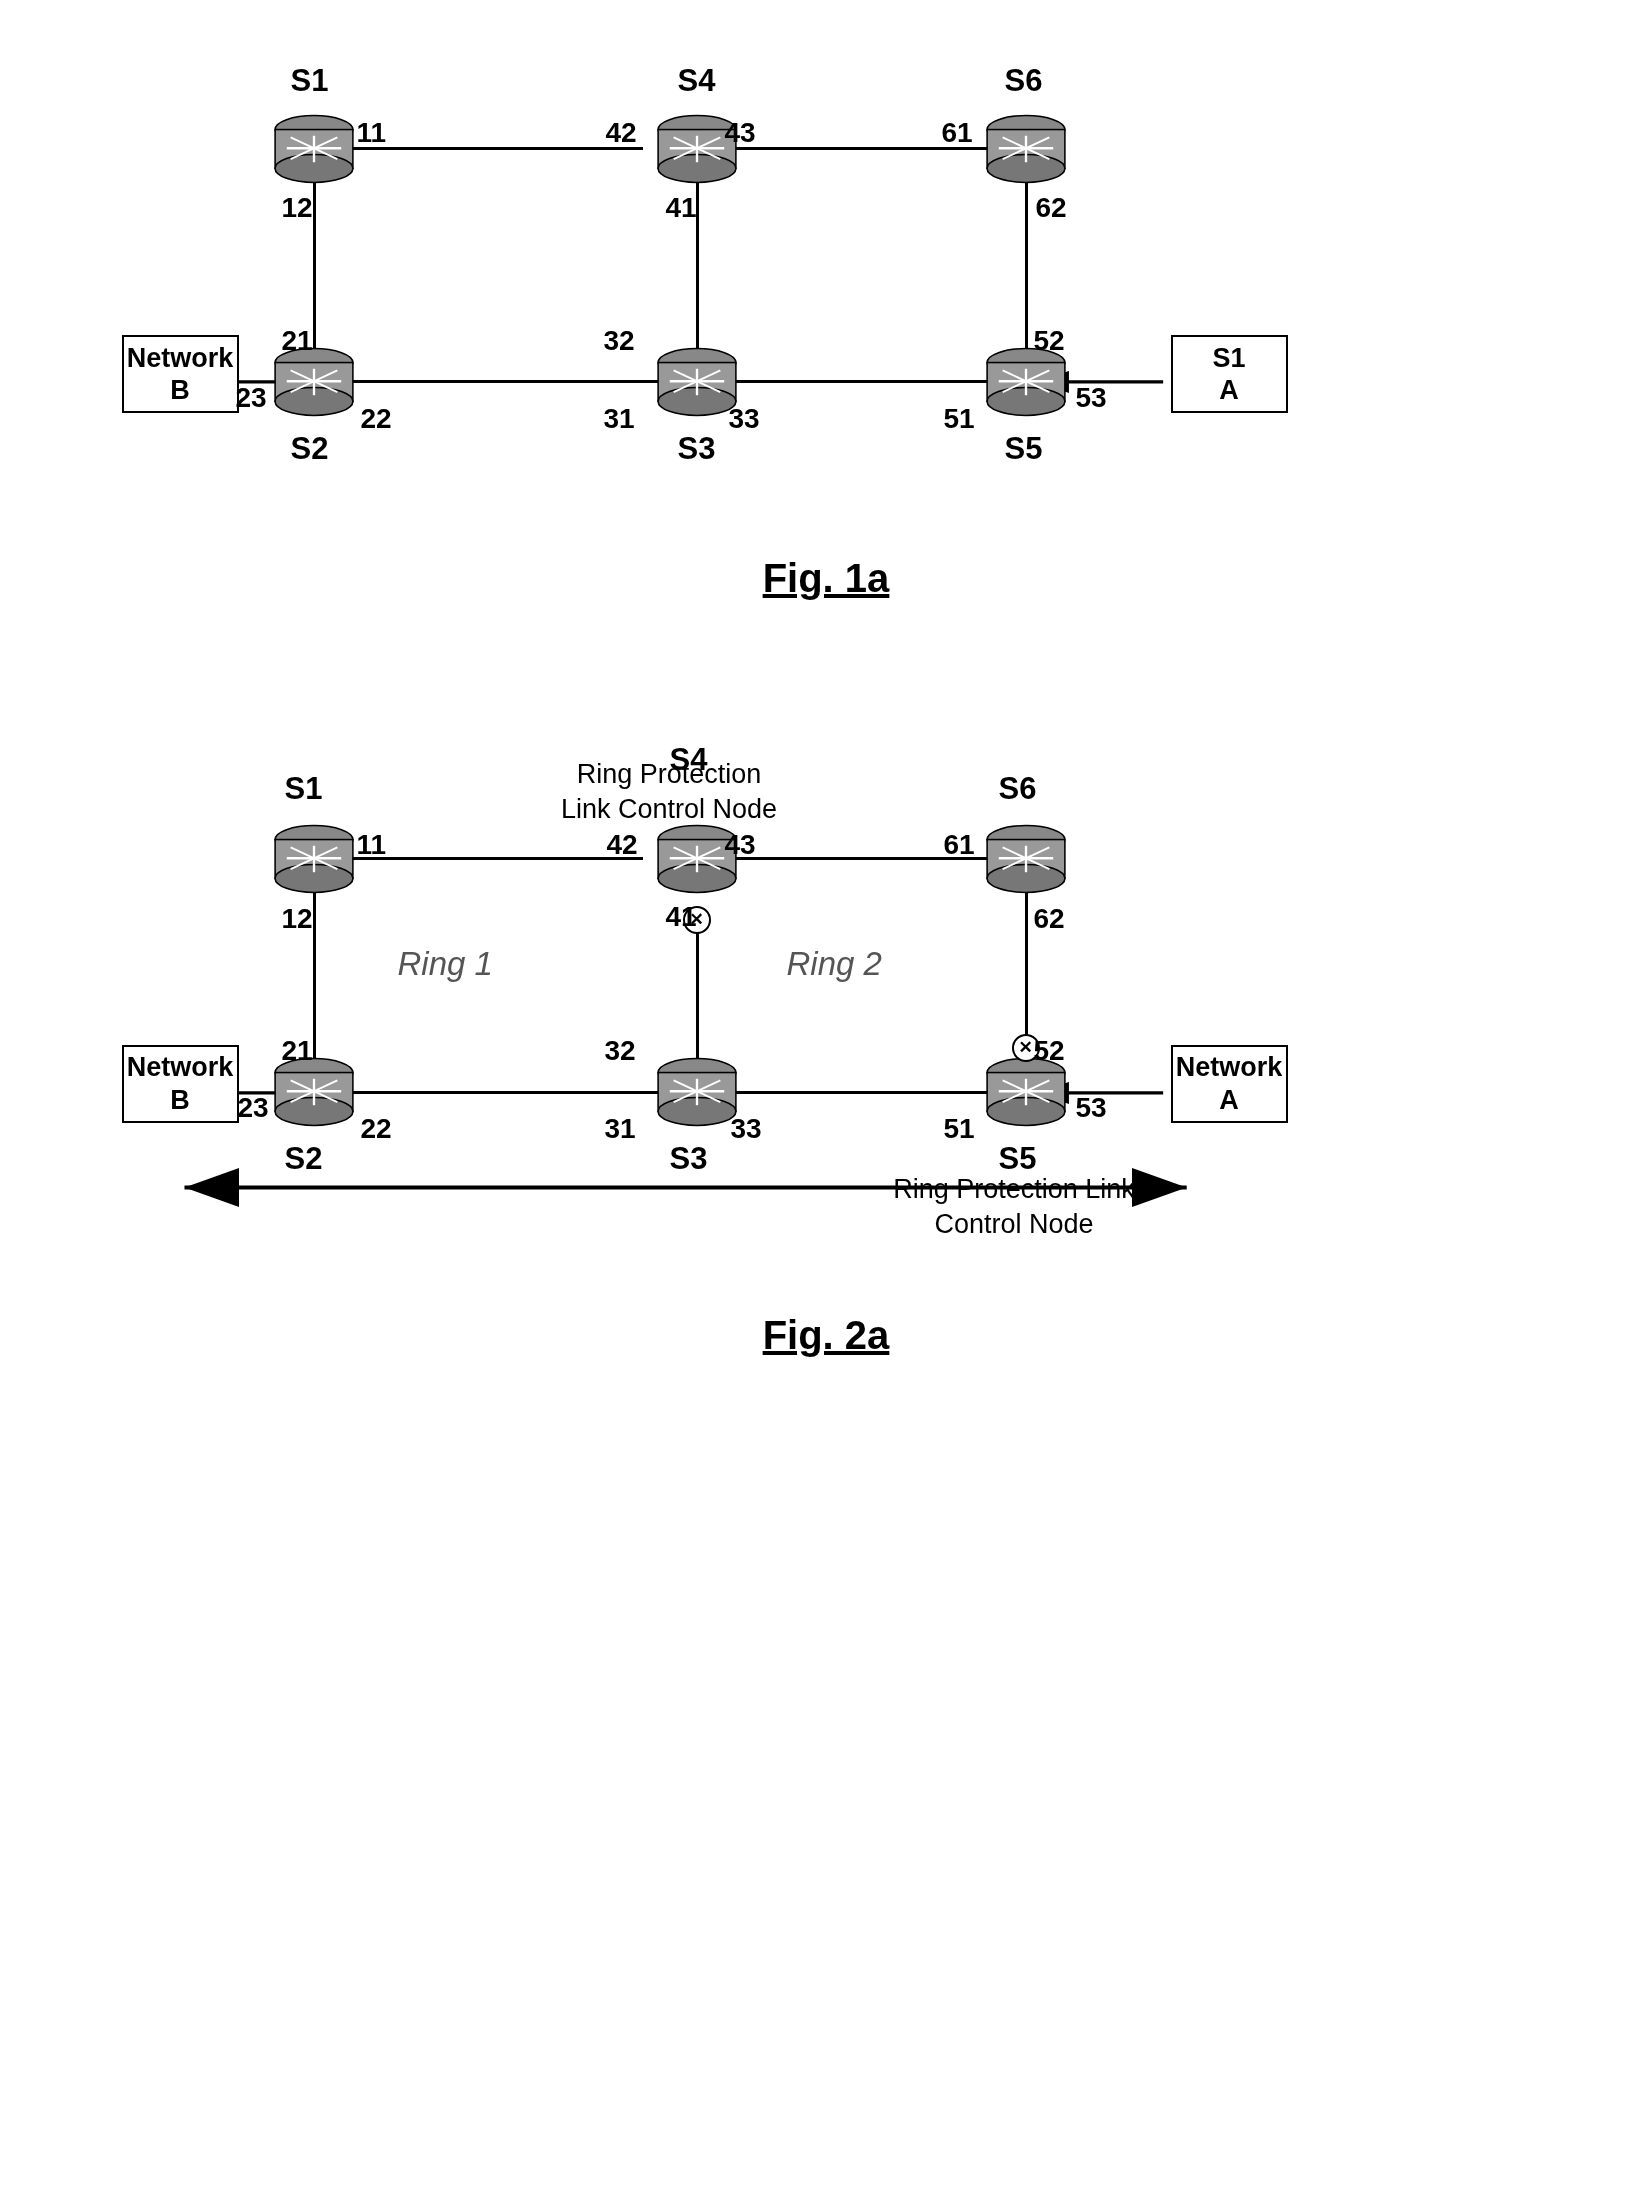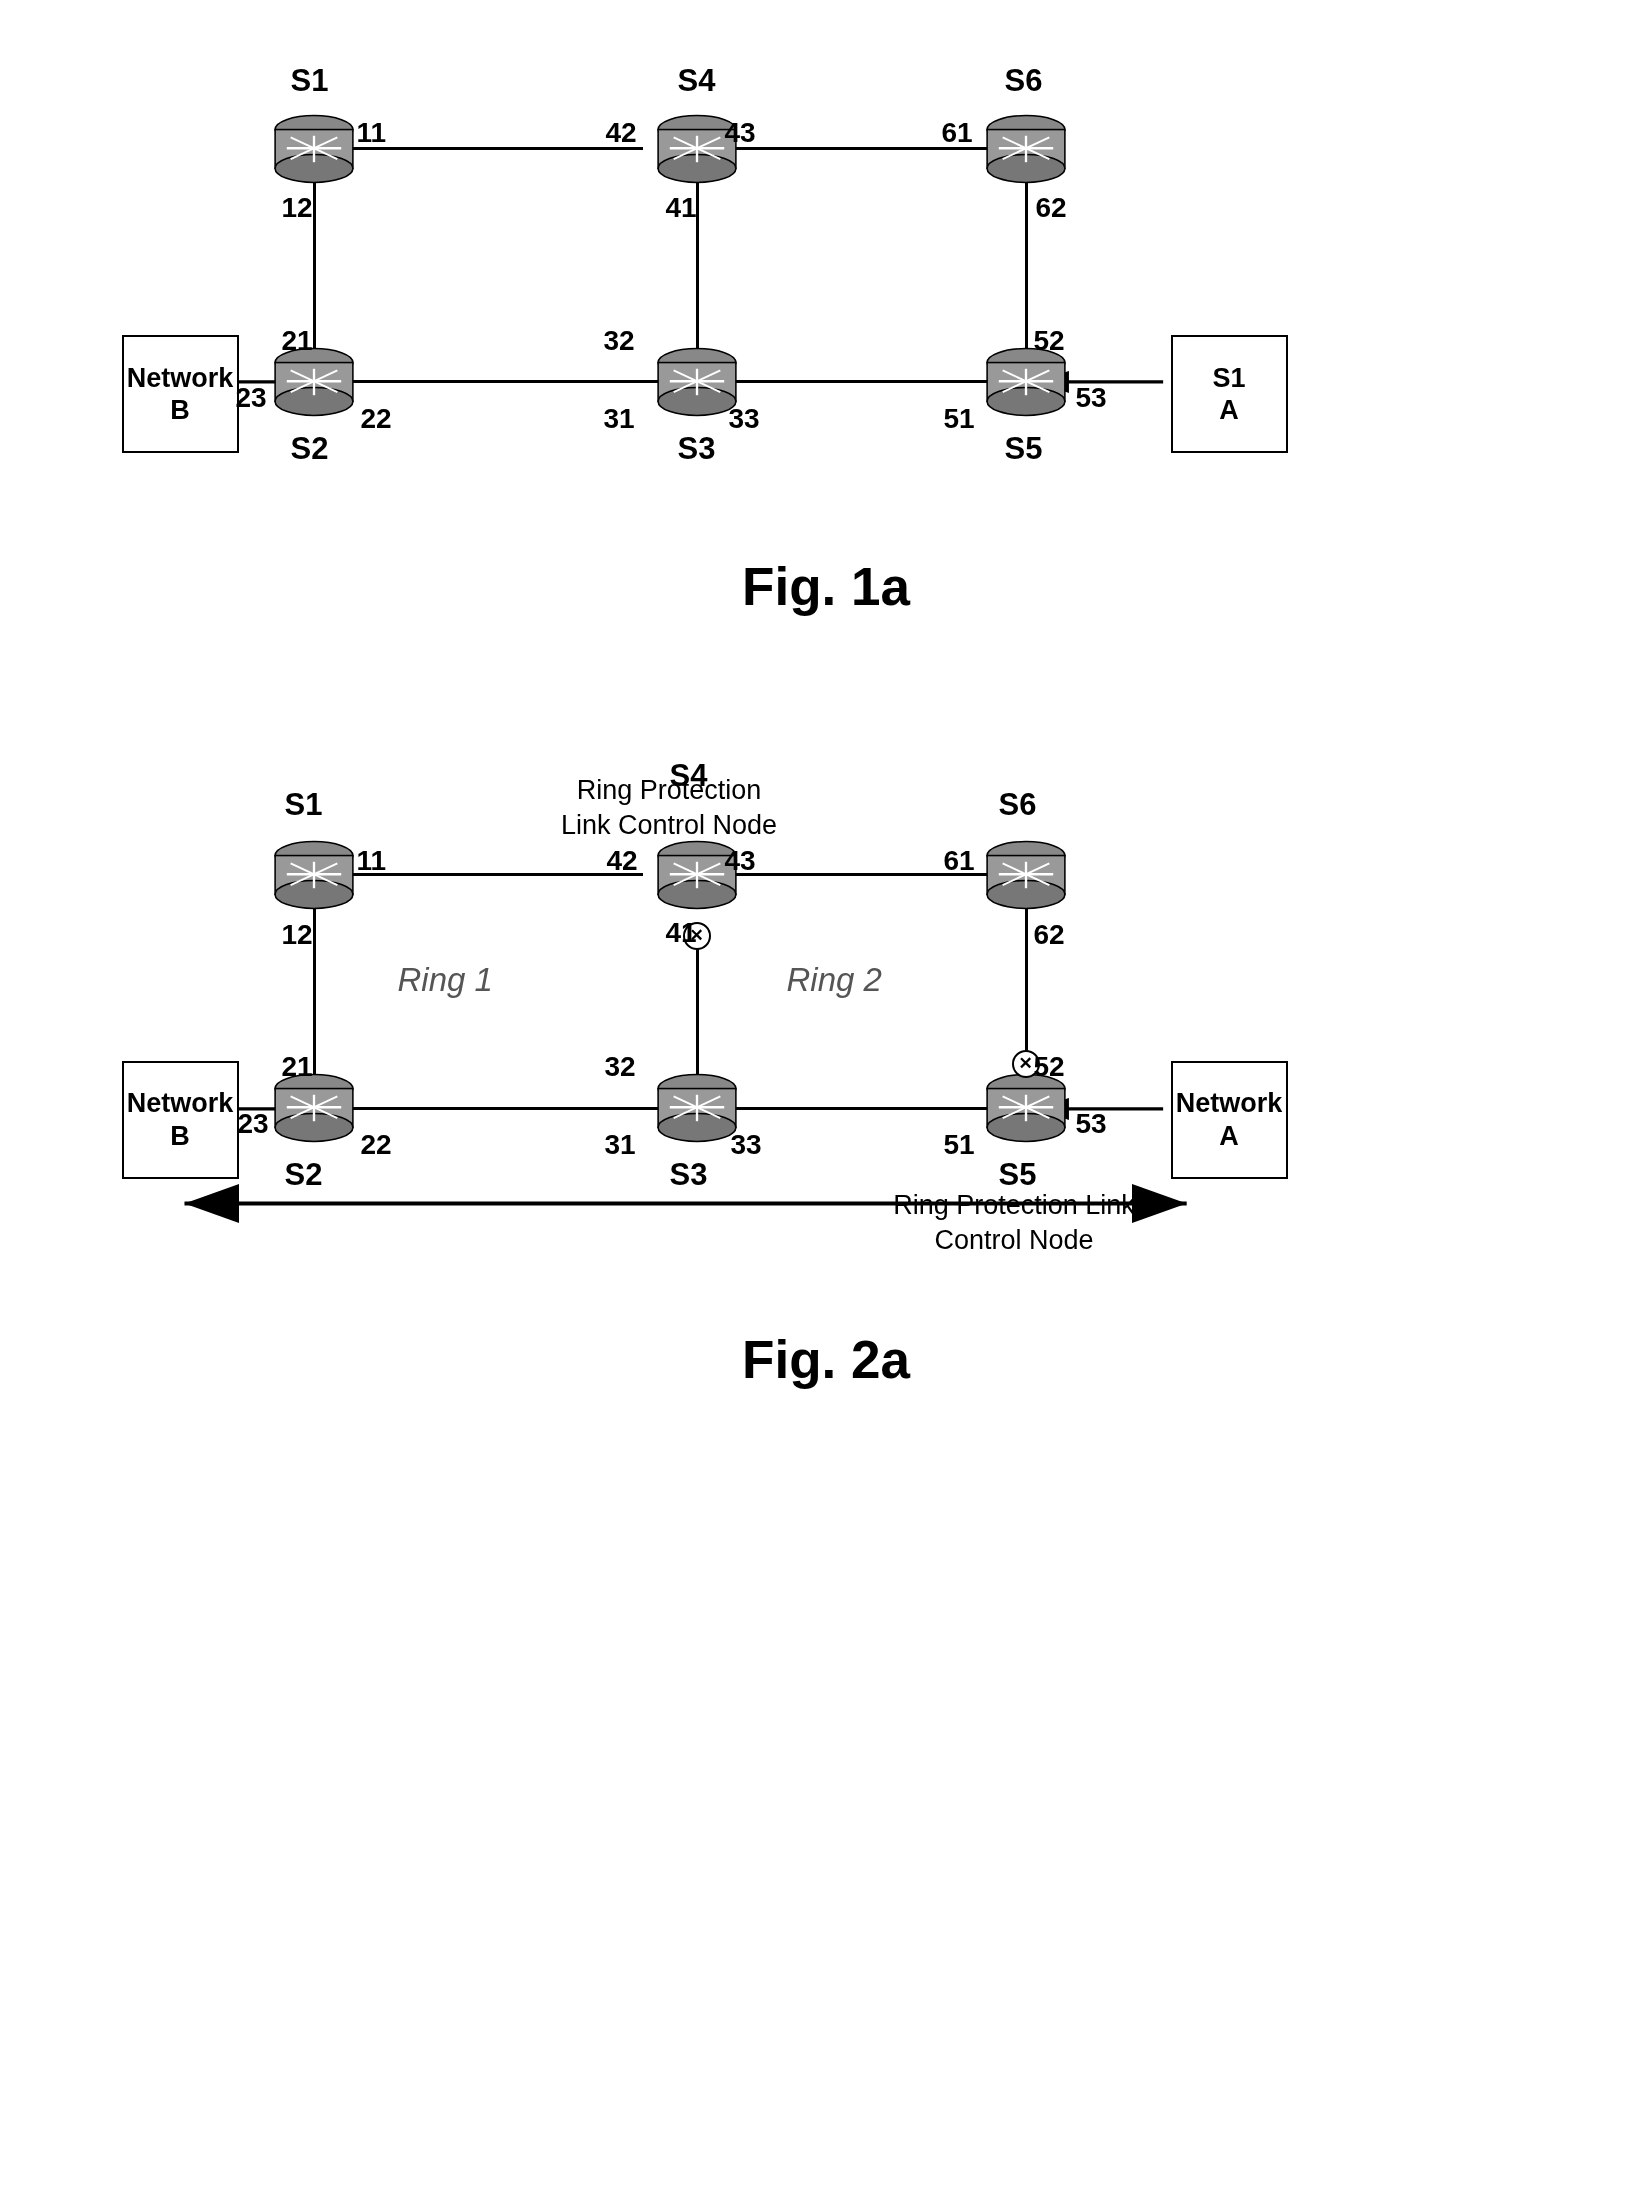--- a/index.html
+++ b/index.html
@@ -16,24 +16,25 @@
       position: relative;
       padding: 47px 63px;
     }
     .figure-container {
       display: flex;
       flex-direction: column;
       align-items: center;
       margin-bottom: 78px;
     }
     .figure-caption {
-      font-size: 53px;
+      font-size: 40px;
       font-weight: bold;
       text-align: center;
       margin-top: 23.5px;
+      text-decoration: underline;
     }
     .diagram {
       position: relative;
       width: 1409px;
       height: 485px;
     }
     .diagram2 {
       position: relative;
       width: 1409px;
       height: 611px;
@@ -87,21 +88,21 @@
       position: absolute;
       border: 2.3px solid #000;
       background: white;
       display: flex;
       flex-direction: column;
       align-items: center;
       justify-content: center;
       font-size: 27px;
       font-weight: bold;
       width: 117px;
-      height: 118px;
+      height: 78px;
       line-height: 1.2;
       text-align: center;
     }
 
     
     .ring-label {
       position: absolute;
       font-size: 33px;
       font-style: italic;
       color: #555;

